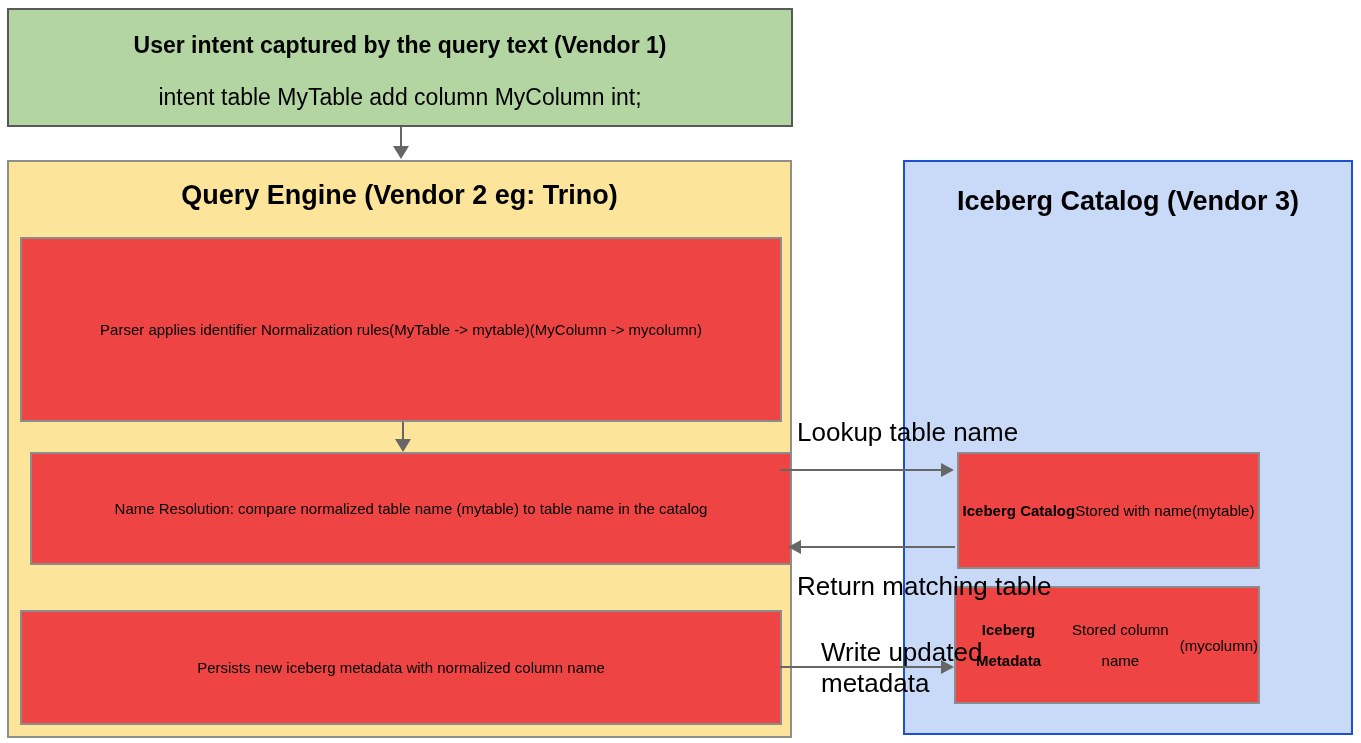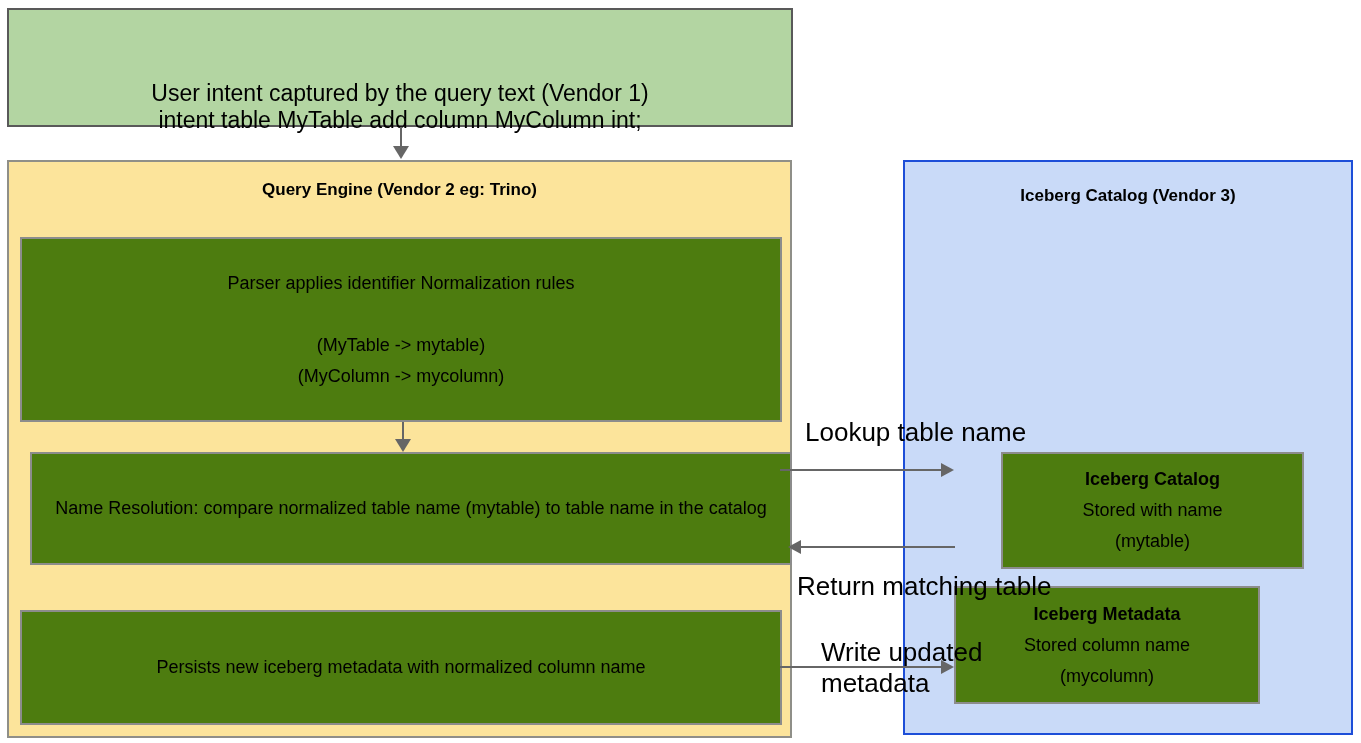--- a/index.html
+++ b/index.html
@@ -24,63 +24,63 @@
     background: #b3d5a2;
     border: 2px solid #595959;
     display: flex;
     flex-direction: column;
     justify-content: space-between;
     align-items: center;
     text-align: center;
     padding: 22px 10px 14px 10px;
     font-size: 23px;
   }
-  .green-box .ttl { font-weight: normal; margin-top: 48px; }
+  .green-box .ttl { font-weight: bold; }
 
   
   .panel {
     position: absolute;
     text-align: center;
   }
   .panel-yellow {
     left: 7px; top: 160px;
     width: 785px; height: 578px;
     background: #fce49b;
     border: 2px solid #8f8f88;
   }
   .panel-blue {
     left: 903px; top: 160px;
     width: 450px; height: 575px;
     background: #c9daf8;
     border: 2px solid #1d4ed8;
   }
   .panel-title {
     font-weight: bold;
-    font-size: 17px;
+    font-size: 27px;
     padding-top: 18px;
   }
   .panel-blue .panel-title { padding-top: 24px; }
 
   
   .gray-box {
     position: absolute;
-    background: #4d7c0f;
+    background: #ef4444;
     border: 2px solid #8c8c8c;
     display: flex;
-    flex-direction: column;
+    flex-direction: row;
     justify-content: center;
     align-items: center;
     text-align: center;
-    font-size: 18px;
+    font-size: 15px;
     line-height: 31px;
   }
   .gb-parser  { left: 11px; top: 75px;  width: 762px; height: 185px; }
   .gb-nameres { left: 21px; top: 290px; width: 762px; height: 113px; padding: 0 8px; }
   .gb-persist { left: 11px; top: 448px; width: 762px; height: 115px; padding: 12px 6px; }
-  .gb-catalog { left: 52px; top: 290px; width: 303px; height: 117px; margin-left: 44px; }
+  .gb-catalog { left: 52px; top: 290px; width: 303px; height: 117px; }
   .gb-meta    { left: 49px; top: 424px; width: 306px; height: 118px; }
   .gb-title { font-weight: bold; }
   .line-gap { height: 31px; }
 
   
   .shaft-v { position: absolute; width: 2px; background: #666666; }
   .shaft-h { position: absolute; height: 2px; background: #666666; }
   .head-down {
     position: absolute; width: 0; height: 0;
     border-left: 8px solid transparent;
@@ -101,21 +101,21 @@
   }
 
   
   .flow-label {
     position: absolute;
     font-size: 26px;
     line-height: 31px;
     white-space: nowrap;
     z-index: 5;
   }
-  .lbl-lookup { left: 797px; top: 417px; margin-left: 8px; }
+  .lbl-lookup { left: 797px; top: 417px; }
   .lbl-return { left: 797px; top: 571px; }
   .lbl-write  { left: 793px; top: 637px; white-space: normal; width: 175px; margin-left: 28px; }
 </style>
 </head>
 <body>
 
 <div class="canvas">
 
   <div class="green-box">
     <div class="ttl">User intent captured by the query text (Vendor 1)</div>

